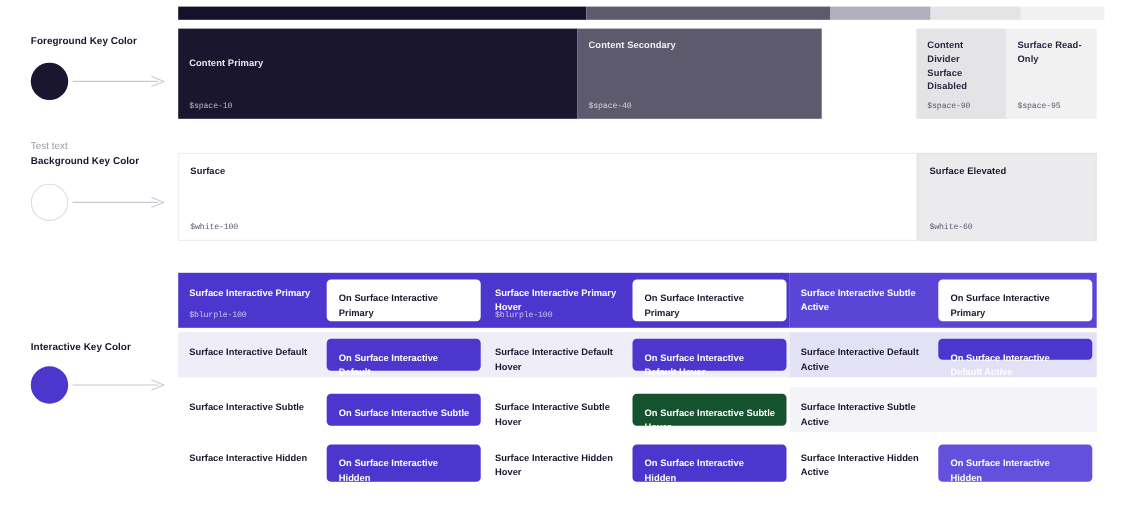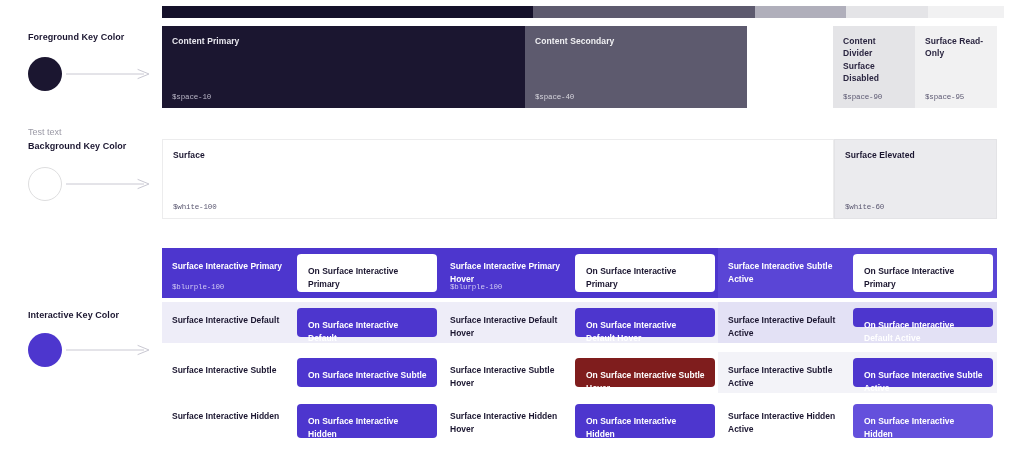--- a/index.html
+++ b/index.html
@@ -118,21 +118,21 @@
   <div class="strip" id="strip" style="left:162px; width:835px;">
       <div class="strip-seg" style="left:0px; width:371px; background:#15112a;"></div>
       <div class="strip-seg" style="left:371px; width:222px; background:#5d5a6e;"></div>
       <div class="strip-seg" style="left:593px; width:91px; background:#b0afbb;"></div>
       <div class="strip-seg" style="left:684px; width:82px; background:#e4e4e7;"></div>
       <div class="strip-seg" style="left:766px; width:76px; background:#f1f1f2;"></div>
     </div>
 
   <div class="band" id="fg-band" style="left:0; top:26px; width:1024px; height:82px;">
       <div class="band-cell" style="left:162px; width:363px; background:#1b1630; ">
-        <div class="swatch-title" style="color:#e8e7ee;">Content Primary</div>
+        <div class="swatch-title" style="color:#e8e7ee;margin-top:16px;">Content Primary</div>
         <div class="token" style="color:#b9b6c6;">$space-10</div>
       </div>
       <div class="band-cell" style="left:525px; width:222px; background:#5d5a6e; ">
         <div class="swatch-title" style="color:#f0f0f3;">Content Secondary</div>
         <div class="token" style="color:#d6d5dd;">$space-40</div>
       </div>
       <div class="band-cell" style="left:833px; width:82px; background:#e4e4e7; ">
         <div class="swatch-title" style="color:#2a2540;">Content Divider</div>
         <div class="swatch-title" style="color:#2a2540;">Surface Disabled</div>
         <div class="token" style="color:#5c5972;">$space-90</div>
@@ -190,27 +190,24 @@
         </div>
       </div>
       <div class="irow" style="top:352px; height:41px;">
         <div class="irow-seg" style="left:0px; width:556px; background:#ffffff;"></div>
         <div class="irow-seg" style="left:556px; width:279px; background:#f3f3f8;"></div>
         <div class="irow-label" style="left:10px; color:#1b1630;">Surface Interactive Subtle</div>
         <div class="chip" style="left:135px; top:6px; width:140px; height:29px;background:#4d36ce; ">
           <div class="chip-text" style="color:#ffffff;">On Surface Interactive Subtle</div>
         </div>
         <div class="irow-label" style="left:288px; color:#1b1630;">Surface Interactive Subtle Hover</div>
-        <div class="chip" style="left:413px; top:6px; width:140px; height:29px;background:#7f1d1d; ">
+        <div class="chip" style="left:413px; top:6px; width:140px; height:29px;background:#14532d; ">
           <div class="chip-text" style="color:#ffffff;">On Surface Interactive Subtle Hover</div>
         </div>
         <div class="irow-label" style="left:566px; color:#1b1630;">Surface Interactive Subtle Active</div>
-        <div class="chip" style="left:691px; top:6px; width:140px; height:29px;background:#4d36ce; ">
-          <div class="chip-text" style="color:#ffffff;">On Surface Interactive Subtle Active</div>
-        </div>
       </div>
       <div class="irow" style="top:398px; height:46px;">
         <div class="irow-seg" style="left:0px; width:835px; background:#ffffff;"></div>
         <div class="irow-label" style="left:10px; color:#1b1630;">Surface Interactive Hidden</div>
         <div class="chip" style="left:135px; top:6px; width:140px; height:34px;background:#4d36ce; ">
           <div class="chip-text" style="color:#ffffff;">On Surface Interactive Hidden</div>
         </div>
         <div class="irow-label" style="left:288px; color:#1b1630;">Surface Interactive Hidden Hover</div>
         <div class="chip" style="left:413px; top:6px; width:140px; height:34px;background:#4d36ce; ">
           <div class="chip-text" style="color:#ffffff;">On Surface Interactive Hidden</div>

